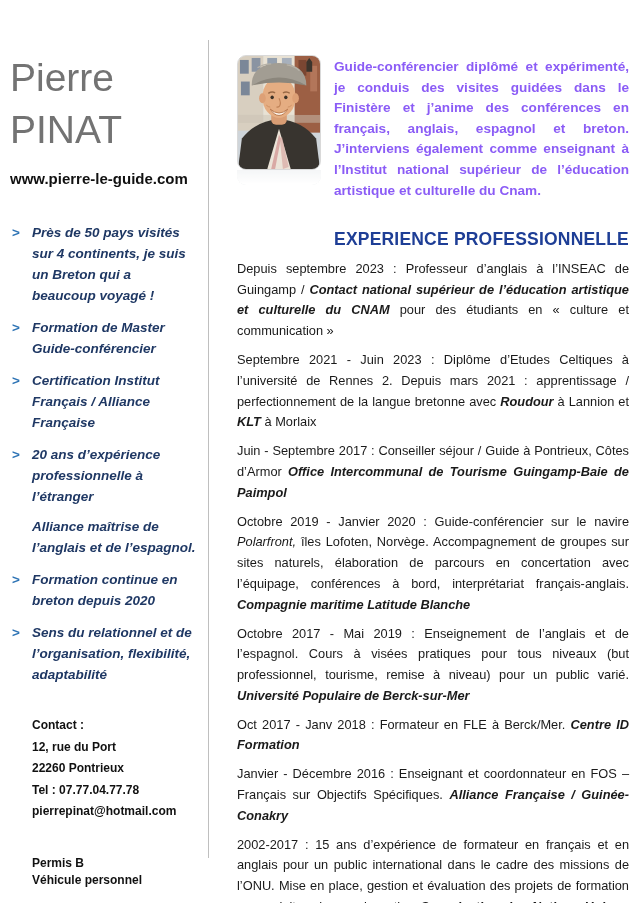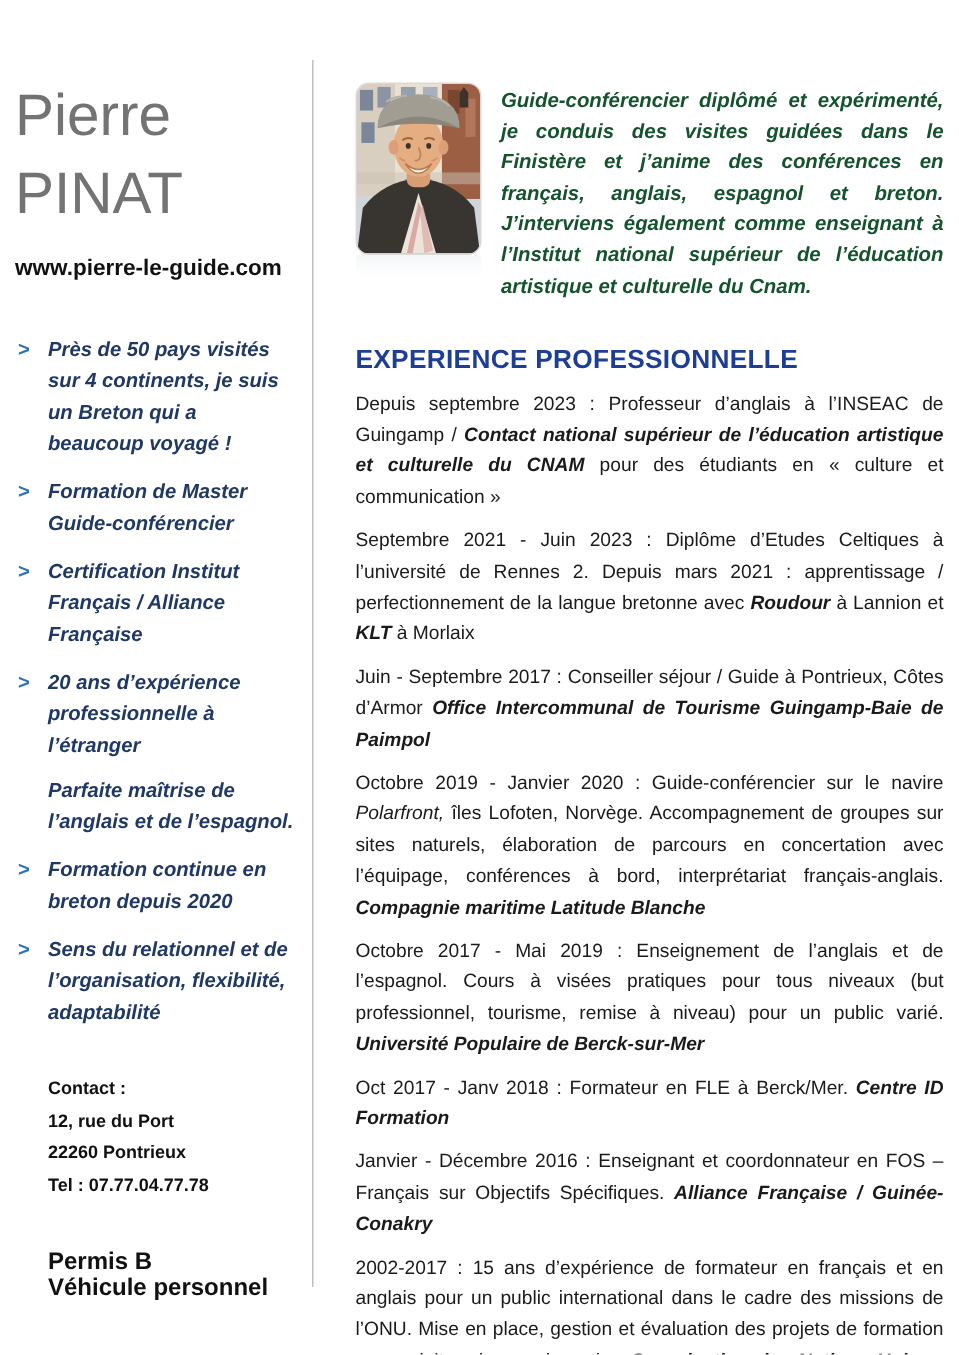--- a/index.html
+++ b/index.html
@@ -16,35 +16,35 @@
   .sidebar{position:absolute;left:10px;top:52px;width:188px;}
   .name{font-size:39px;line-height:52px;color:#737373;font-weight:400;letter-spacing:0;}
   .website{margin-top:14px;font-size:15px;font-weight:700;color:#111;text-decoration:none;display:inline-block;}
   .bullets{list-style:none;margin:34px 0 0 0;padding:0;}
   .bullets li{position:relative;padding-left:22px;margin-bottom:11px;
       color:#1f3864;font-weight:700;font-style:italic;font-size:13.5px;line-height:21px;}
   .bullets li .mk{position:absolute;left:2px;top:0;color:#2e74b5;font-style:normal;font-weight:700;}
   .bullets li.nomark{margin-top:-2px;}
   .contact{margin:30px 0 0 22px;font-size:12px;font-weight:700;color:#111;line-height:21.5px;}
   .contact .email{color:#111;text-decoration:none;display:inline-block;}
-  .extras{margin:32px 0 0 22px;font-size:16px;font-weight:700;color:#111;line-height:17px;}
+  .extras{margin:32px 0 0 22px;font-size:12px;font-weight:700;color:#111;line-height:17px;}
 
   
   .main{position:absolute;left:237px;top:55px;width:392px;}
   .hdr{display:flex;gap:13px;}
   .photo-wrap{width:84px;flex:0 0 84px;}
   .photo{width:84px;height:115px;border-radius:9px;overflow:hidden;border:1px solid #d9d9d9;box-sizing:border-box;}
   .photo svg{display:block;width:100%;height:100%;}
   .reflection{width:84px;height:15px;border-radius:0 0 9px 9px;overflow:hidden;position:relative;opacity:.45;}
   .reflection svg{display:block;width:84px;height:115px;transform:scaleY(-1);margin-top:-100px;}
   .reflection .fade{position:absolute;inset:0;background:linear-gradient(to bottom,rgba(255,255,255,.55),#fff 90%);}
-  .intro{flex:1;color:#14532d;font-weight:700;font-style:italic;font-size:13.6px;line-height:20.6px;
+  .intro{flex:1;color:#8b5cf6;font-weight:700;font-size:13.6px;line-height:20.6px;
       text-align:justify;margin-top:2px;}
 
-  .sec-title{color:#1e3e96;font-weight:700;font-size:17.5px;margin:14px 0 0 0;letter-spacing:.2px;}
+  .sec-title{color:#1e3e96;font-weight:700;font-size:17.5px;text-align:right;margin:14px 0 0 0;letter-spacing:.2px;}
   .entries{margin-top:9px;}
   .entry{margin:0 0 8px 0;font-size:12.8px;line-height:20.8px;text-align:justify;}
 
   
   .run-b{font-weight:400;}
   .run-bi{font-weight:700;font-style:italic;}
   .run-i{font-style:italic;}
   .run-r{}
 </style>
 </head>
@@ -59,32 +59,33 @@
       <div>Pierre</div>
       <div>PINAT</div>
     </div>
     <a class="website" href="#">www.pierre-le-guide.com</a>
 
     <ul class="bullets">
         <li><span class="mk">&gt;</span><span>Près de 50 pays visités sur 4 continents, je suis un Breton qui a beaucoup voyagé !</span></li>
         <li><span class="mk">&gt;</span><span>Formation de Master Guide-conférencier</span></li>
         <li><span class="mk">&gt;</span><span>Certification Institut Français / Alliance Française</span></li>
         <li><span class="mk">&gt;</span><span>20 ans d’expérience professionnelle à l’étranger</span></li>
-        <li class="nomark"><span class="mk"></span><span>Parfaite maîtrise de l’anglais et de l’espagnol.</span></li>
+        <li class="nomark"><span class="mk"></span><span>Alliance maîtrise de l’anglais et de l’espagnol.</span></li>
         <li><span class="mk">&gt;</span><span>Formation continue en breton depuis 2020</span></li>
         <li><span class="mk">&gt;</span><span>Sens du relationnel et de l’organisation, flexibilité, adaptabilité</span></li>
       </ul>
 
     <div class="contact">
       <div>Contact :</div>
       <div>
           <div>12, rue du Port</div>
           <div>22260 Pontrieux</div>
           <div>Tel : 07.77.04.77.78</div>
         </div>
+      <a class="email" href="#">pierrepinat@hotmail.com</a>
     </div>
 
     <div class="extras">
         <div>Permis B</div>
         <div>Véhicule personnel</div>
       </div>
   </div>
 
   <div class="main">
 

